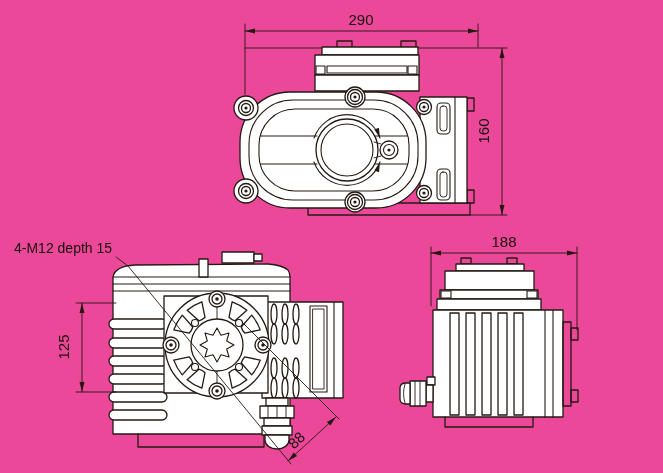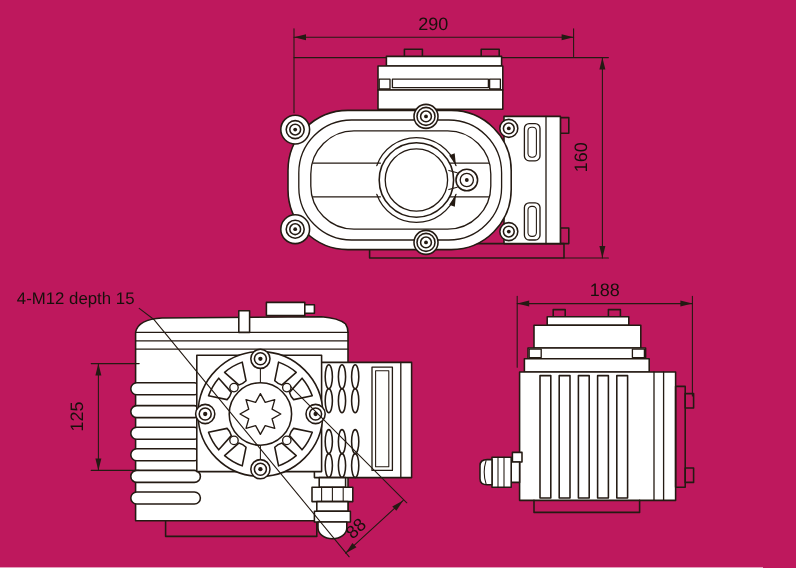--- a/index.html
+++ b/index.html
@@ -1,16 +1,16 @@
 <!DOCTYPE html>
 <html><head>
 <meta charset="utf-8">
 <style>
   html,body { margin:0; padding:0; background:#ffffff; }
-  #canvas { width:663px; height:473px; position:relative; background:#be185d; overflow:hidden; }
+  #canvas { width:663px; height:473px; position:relative; background:#ec4899; overflow:hidden; }
   svg { display:block; }
   line, path, rect, circle, ellipse, polygon, polyline {
     stroke:#241a13; stroke-width:1.3; fill:none;
     stroke-linecap:round; stroke-linejoin:round;
   }
   .w   { fill:#ffffff; }
   .thin{ stroke-width:0.9; }
   .mid { stroke-width:1.1; }
   .ah  { fill:#241a13; stroke:none; }
   text { stroke:none; fill:#17100b; font-family:"Liberation Sans","DejaVu Sans",sans-serif; }

